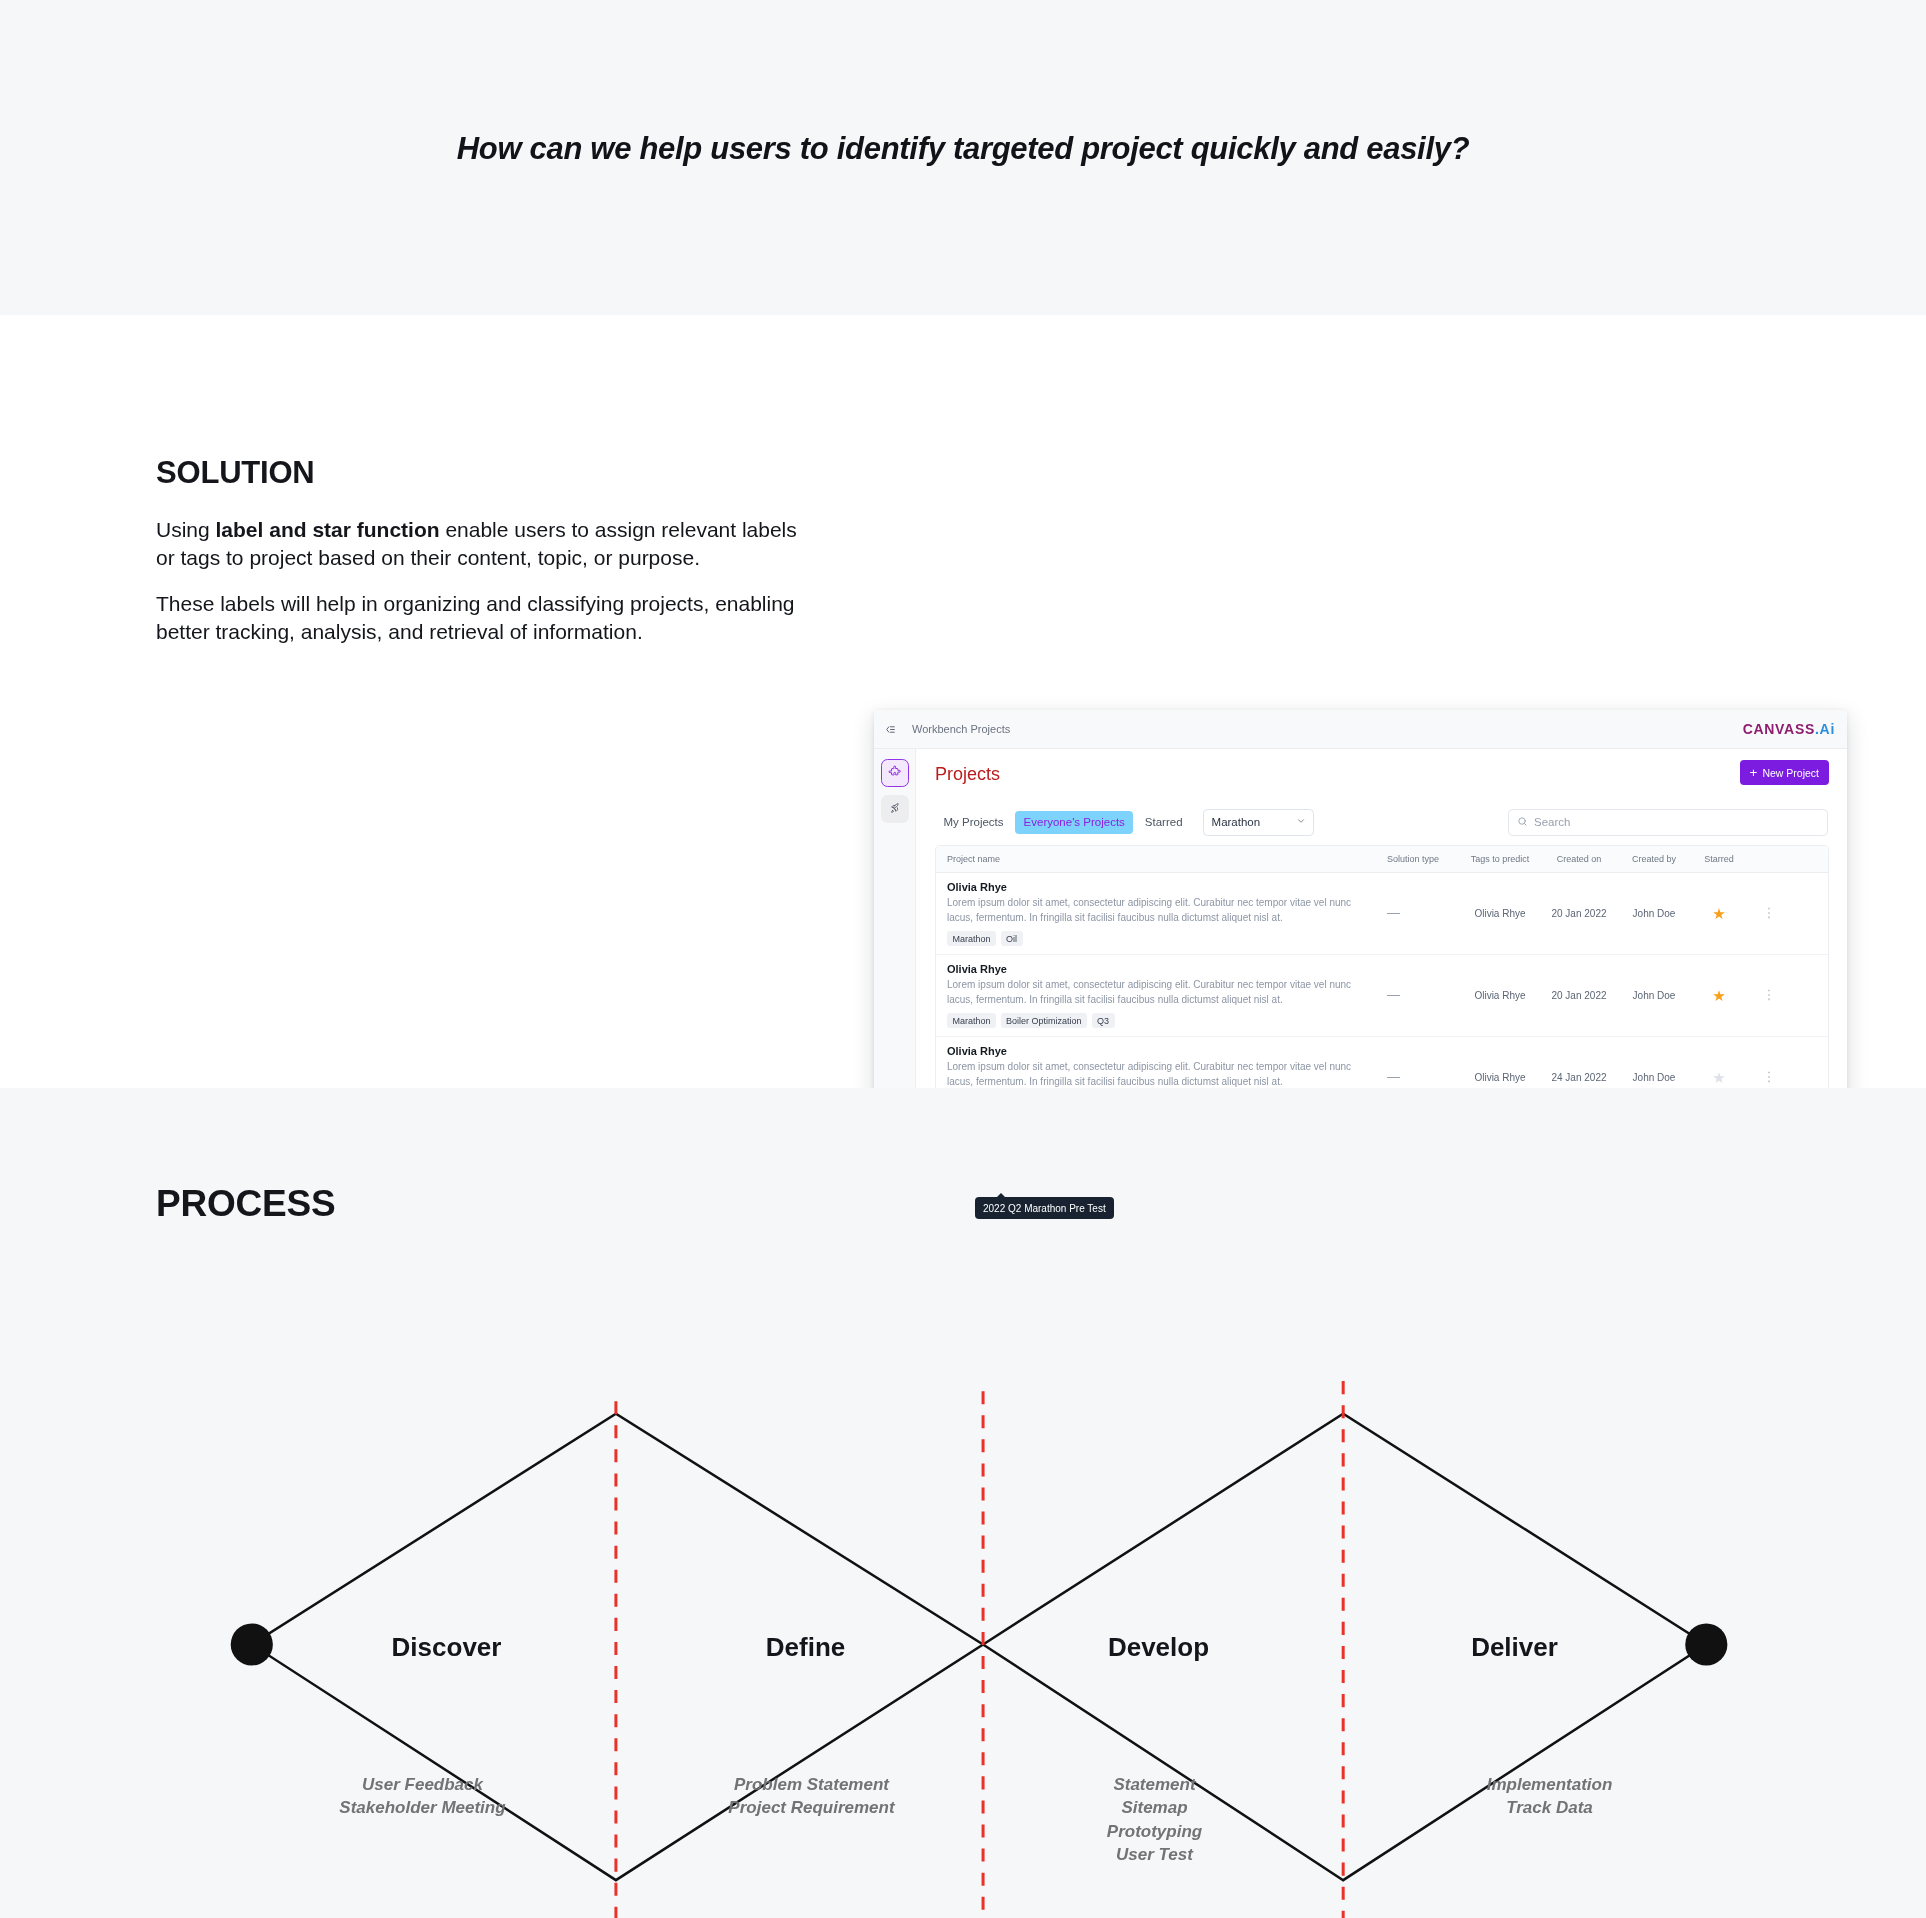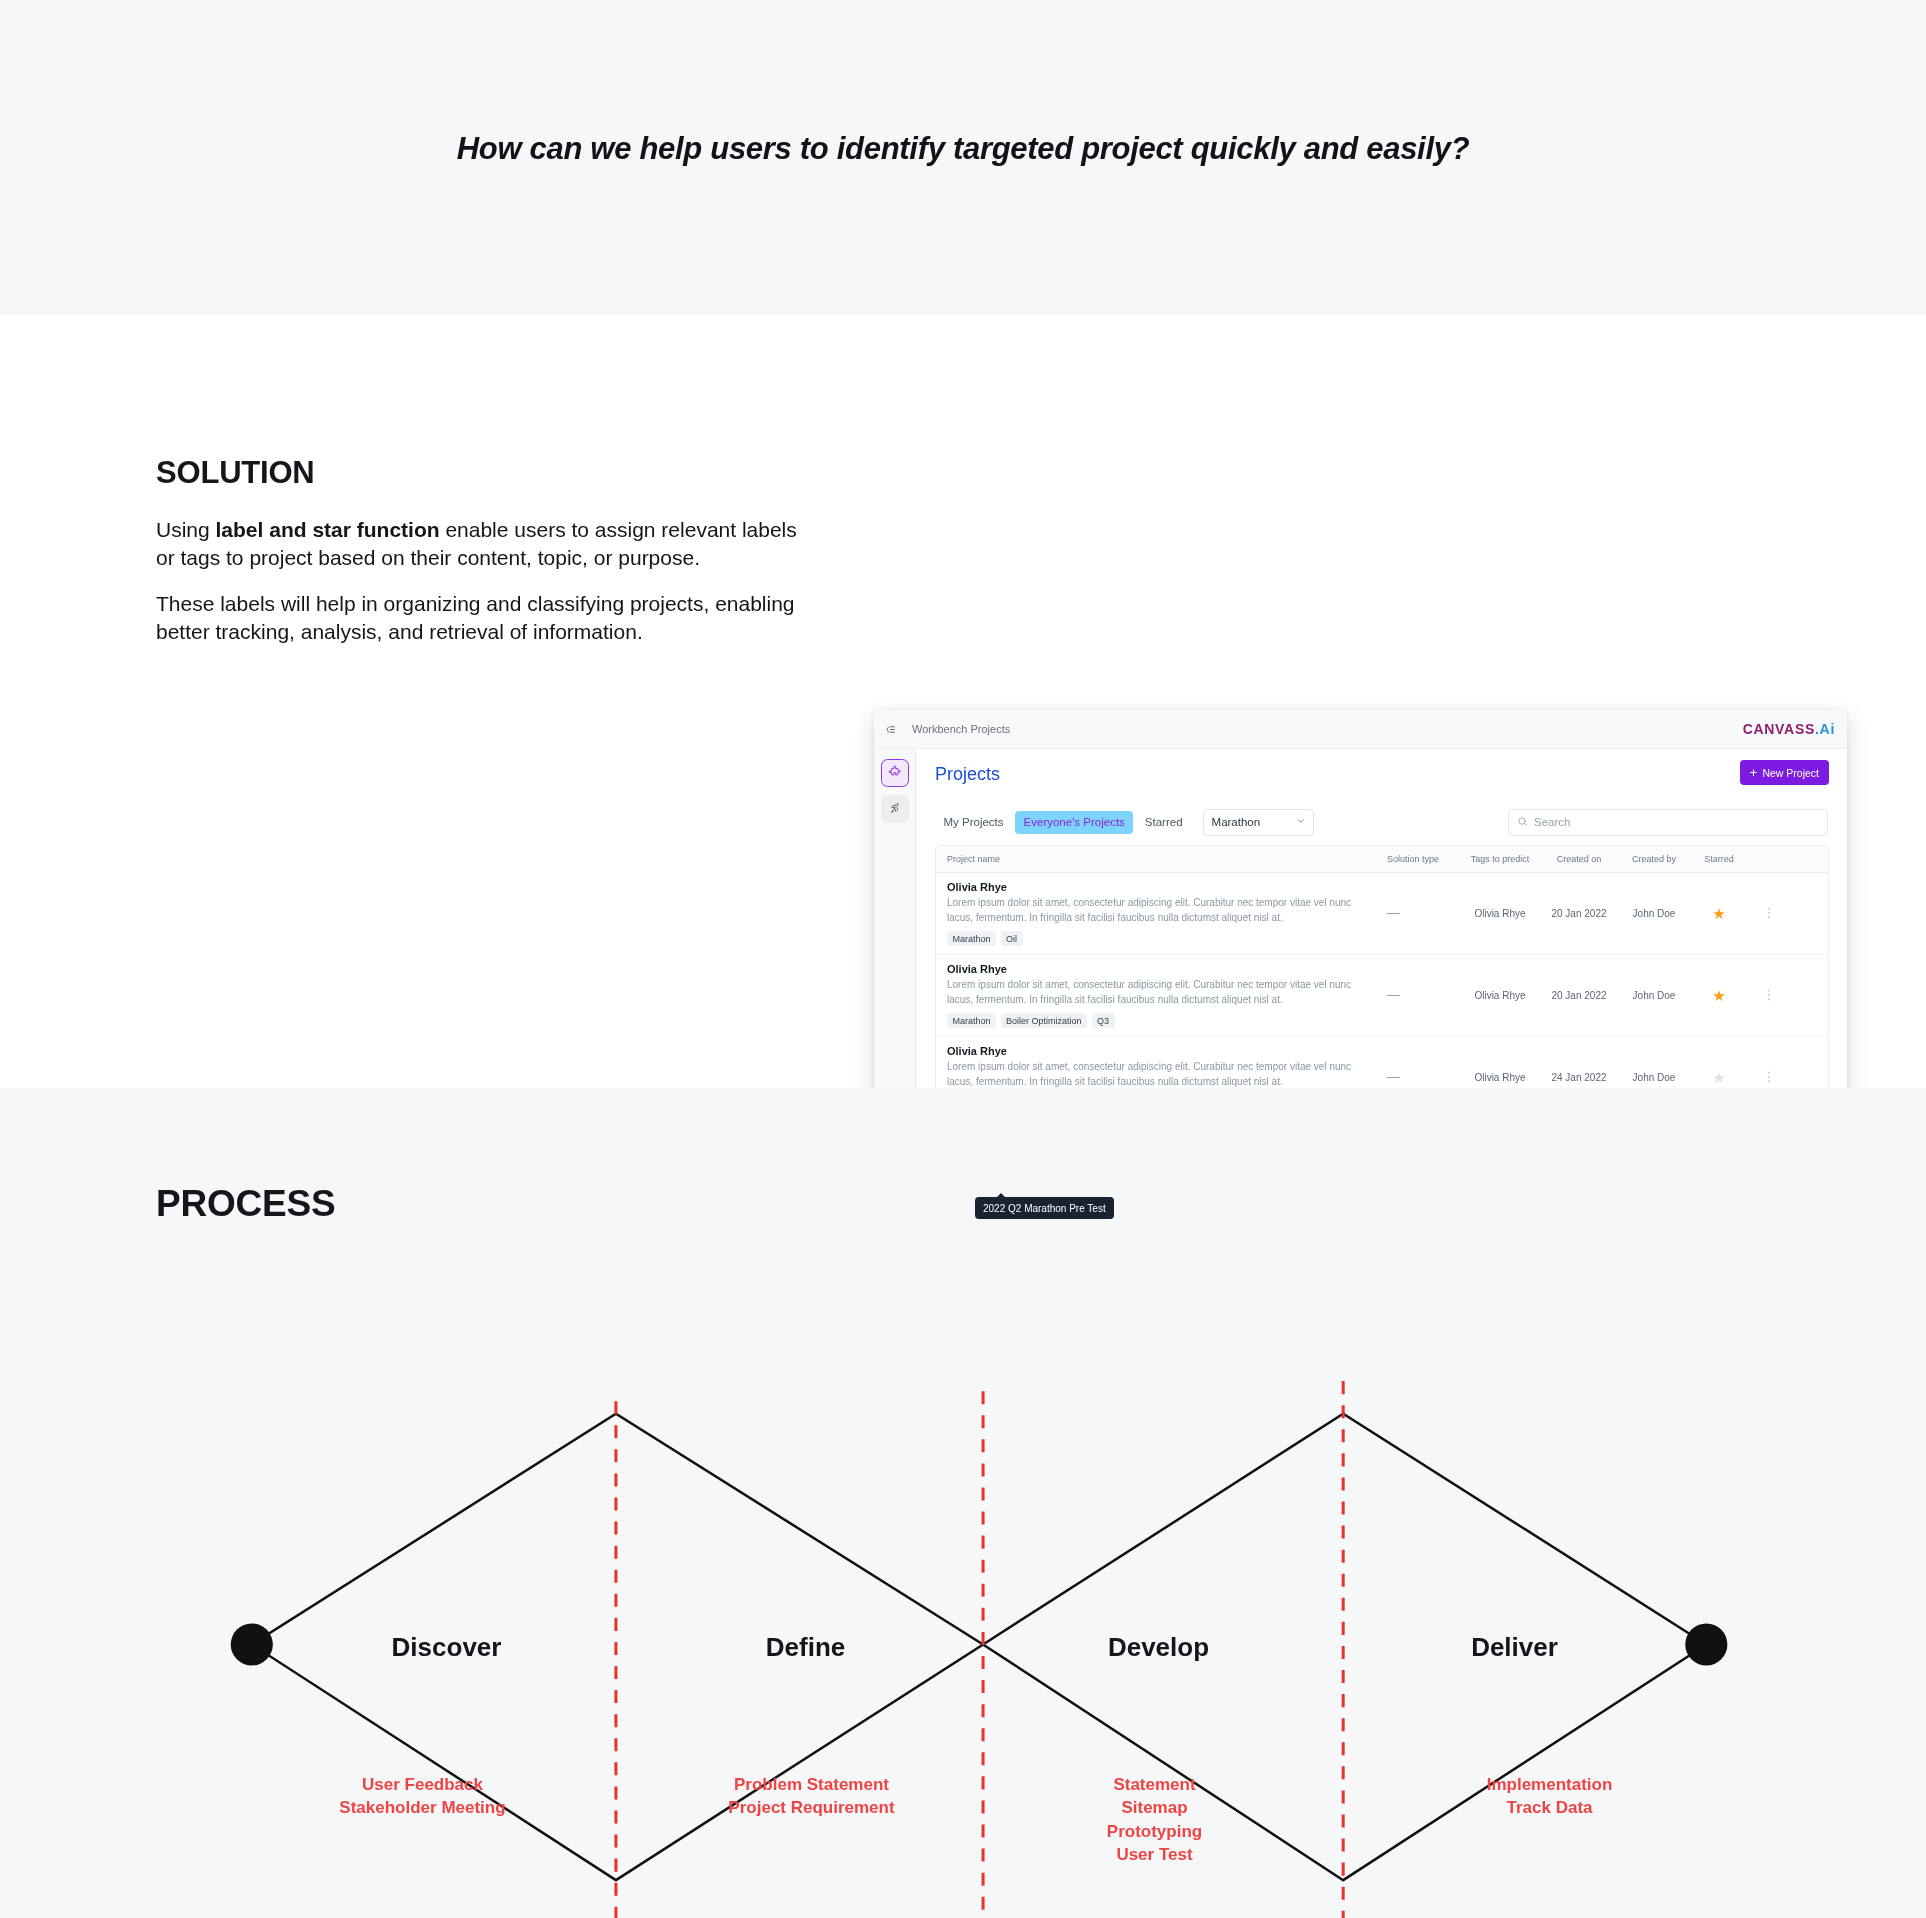--- a/index.html
+++ b/index.html
@@ -129,21 +129,21 @@
     position: absolute; left: 42px; top: 39px; right: 0; bottom: 0;
     background: #ffffff;
   }
   .app-pagehead {
     position: relative;
     height: 50px;
     display: flex; align-items: center;
     padding: 0 19px;
   }
   .app-pagetitle {
-    font-size: 18px; color: #1d4ed8; font-weight: 400;
+    font-size: 18px; color: #b91c1c; font-weight: 400;
   }
   .btn-newproject {
     position: absolute; right: 18px; top: 11px;
     height: 25px;
     background: #7b1ce0;
     color: #ffffff;
     border-radius: 4px;
     padding: 0 10px;
     font-size: 10.5px;
     display: flex; align-items: center; gap: 5px;
@@ -289,24 +289,25 @@
   .diagram { position: absolute; left: 0; top: 0; width: 1926px; height: 830px; }
 
   .phase-label {
     position: absolute;
     font-size: 26px; font-weight: 700; color: #14161b;
     text-align: center;
     width: 261px;
   }
   .phase-outputs {
     position: absolute;
-    font-size: 17px; color: #ef4444; font-weight: 600;
+    font-size: 17px; color: #737373; font-weight: 600;
     text-align: center;
     line-height: 1.38;
     width: 281px;
+    font-style: italic;
   }
 </style>
 </head>
 <body>
 
 <div class="band-question">
   <div class="question-text">How can we help users to identify targeted project quickly and easily?</div>
 </div>
 
 <div class="band-solution">

